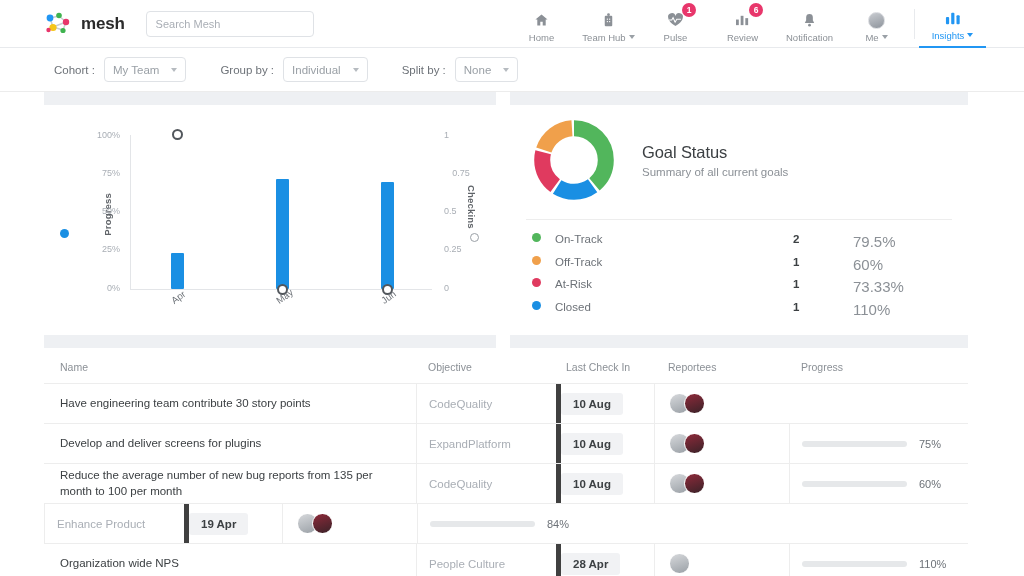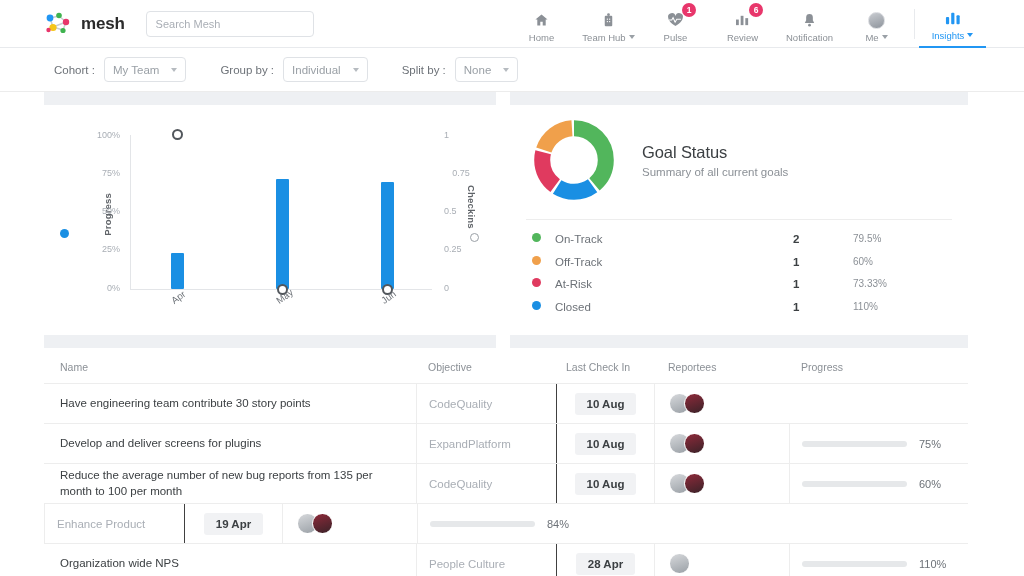--- a/index.html
+++ b/index.html
@@ -130,31 +130,31 @@
   .donut { margin-left: 22px; width: 84px; height: 84px; }
   .goal-text { margin-left: 26px; }
   .goal-title { font-size: 16.5px; color: #3c4043; font-weight: normal; letter-spacing: -0.1px; }
   .goal-sub { font-size: 11.5px; color: #8b9096; margin-top: 4px; }
   .goal-sep { position: absolute; left: 16px; top: 114px; width: 426px; height: 1px; background: #ededed; }
   .legend-rows { position: absolute; left: 22px; top: 128px; width: 420px; }
   .lrow { display: flex; align-items: flex-start; height: 22.5px; }
   .lrow .ld { width: 9px; height: 9px; border-radius: 50%; flex: none; }
   .lrow .lname { margin-left: 14px; width: 238px; font-size: 11.5px; color: #6d7278; }
   .lrow .lcount { width: 60px; font-size: 11.5px; color: #3c4043; font-weight: bold; }
-  .lrow .lpct { font-size: 10px; color: #8b9096; }
+  .lrow .lpct { font-size: 15px; color: #8b9096; }
 
   
   .table { position: absolute; left: 44px; top: 350px; width: 924px; }
   .thead { display: flex; align-items: center; height: 33px; }
   .th { font-size: 10.5px; color: #8b9096; }
   .tr { display: flex; align-items: stretch; border-top: 1px solid #ededed; min-height: 40px; }
   .td { display: flex; align-items: center; font-size: 11.5px; }
   .c-name  { width: 372px; padding-left: 16px; padding-right: 12px; }
   .c-obj   { width: 140px; padding-left: 12px; border-left: 1px solid #ededed; }
-  .c-chk   { width: 98px; justify-content: center; border-left: 1px solid #404040; }
+  .c-chk   { width: 98px; justify-content: flex-start; border-left: 5px solid #404040; }
   .c-rep   { width: 135px; padding-left: 14px; border-left: 1px solid #ededed; }
   .c-prog  { width: 179px; padding-left: 12px; border-left: 1px solid #ededed; }
   .tr .c-name { color: #3c4043; line-height: 1.35; }
   .tr .c-obj  { color: #a9aeb5; }
   .chip {
     background: #f1f2f4; border-radius: 3px; padding: 5px 12px;
     font-size: 11.5px; font-weight: bold; color: #3c4043;
   }
   .avstack { display: flex; }
   .av { width: 21px; height: 21px; border-radius: 50%; border: 1.5px solid #fff; background: #c9ccd1; }

